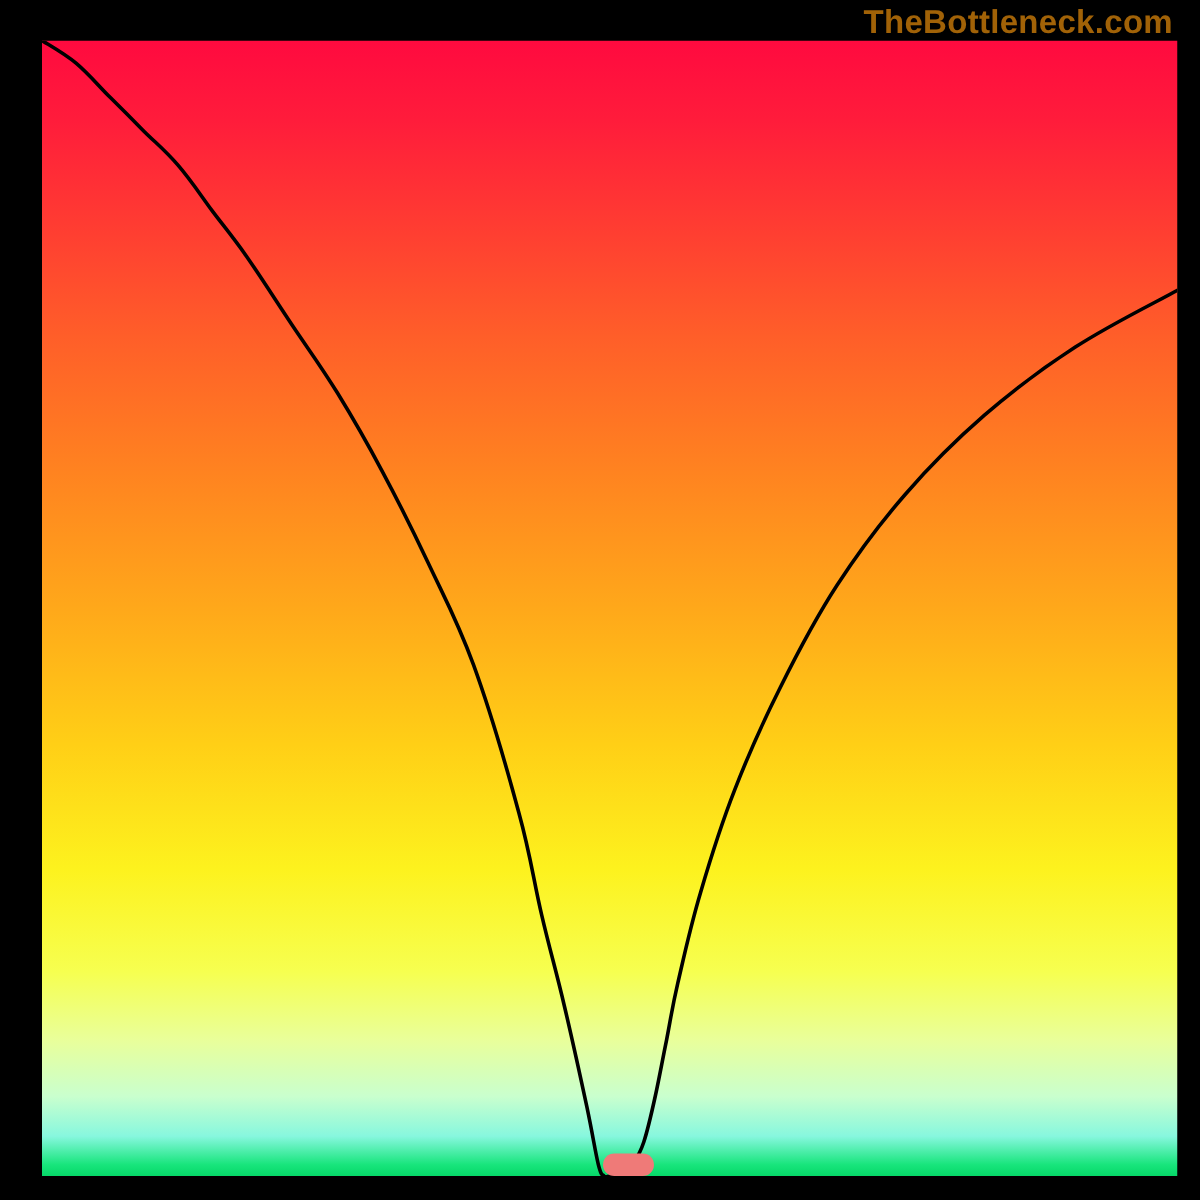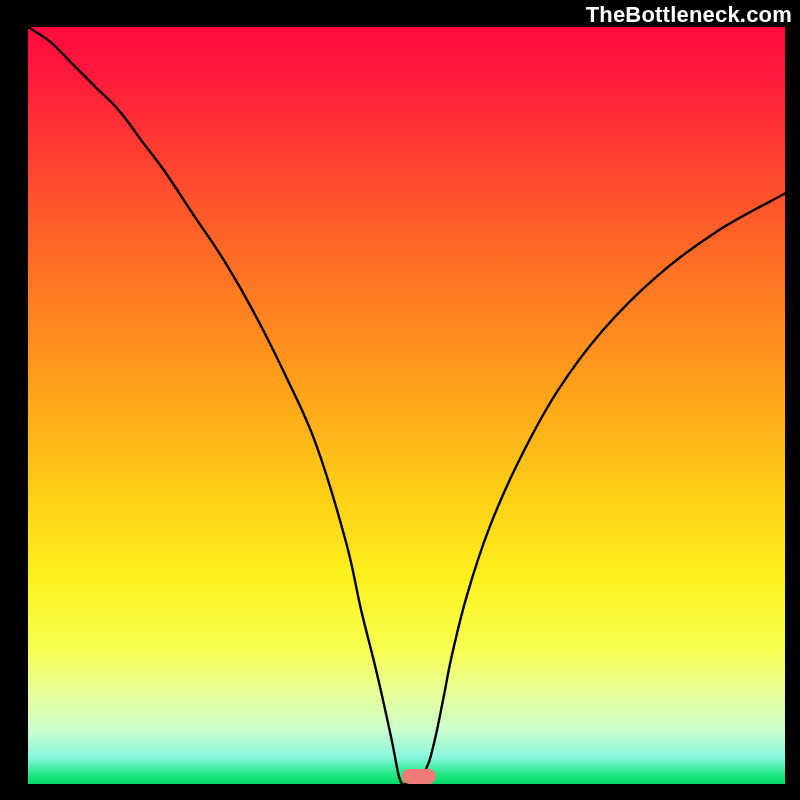--- a/index.html
+++ b/index.html
@@ -13,22 +13,22 @@
   }
   .frame {
     position: relative;
     width: 800px;
     height: 800px;
     background: #000;
   }
   .watermark {
     position: absolute;
     top: 2px;
-    right: 8px;
-    color: #ffffff;
+    right: 18px;
+    color: #a16207;
     font-size: 22px;
     font-weight: 600;
     letter-spacing: 0.2px;
     z-index: 30;
   }
   .plot {
     position: absolute;
     left: 28px;
     top: 27px;
     width: 757px;

